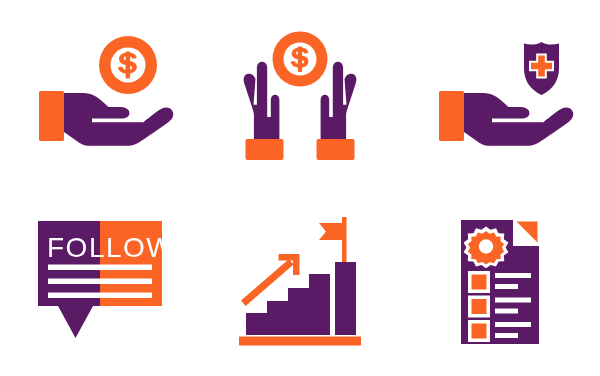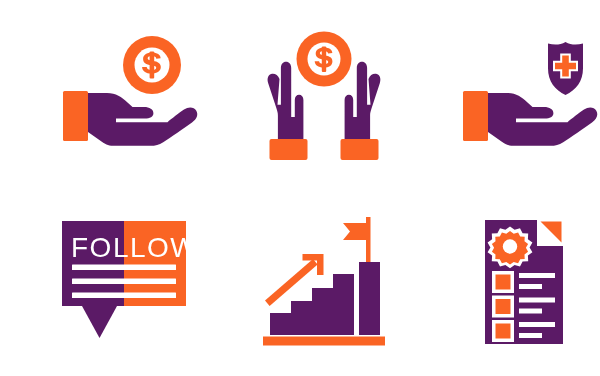--- a/index.html
+++ b/index.html
@@ -22,21 +22,20 @@
     grid-template-columns: 200px 200px 200px;
     grid-template-rows: 188px 188px;
   }
   .icon-cell {
     position: relative;
     width: 200px;
     height: 188px;
     display: flex;
     align-items: center;
     justify-content: center;
-    margin-left: 24px;
   }
   .icon-cell svg {
     display: block;
   }
 </style>
 </head>
 <body>
 
 <div id="icon-sheet">
 

